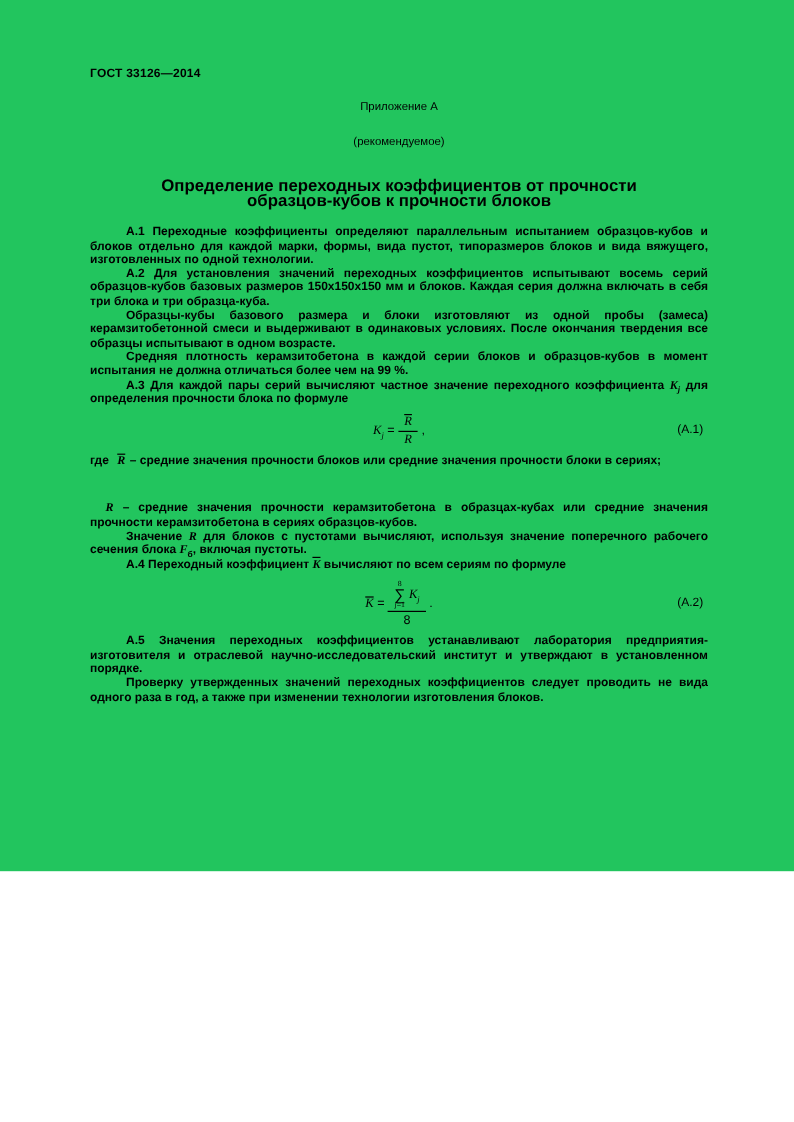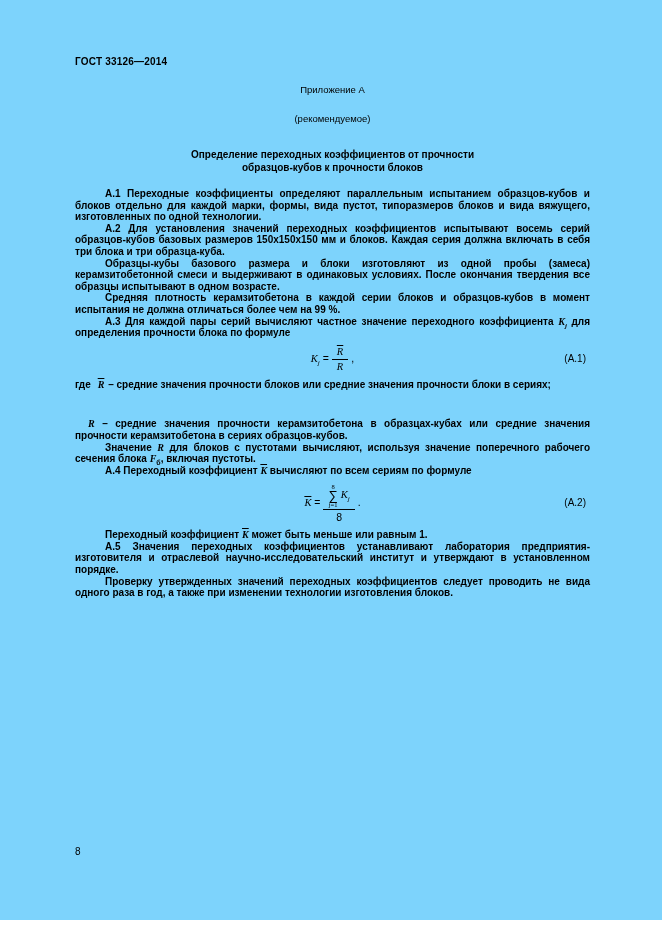--- a/index.html
+++ b/index.html
@@ -1,20 +1,20 @@
 <!DOCTYPE html>
 <html><head>
 <meta charset="utf-8">
 <style>
   html,body{margin:0;padding:0;}
   body{width:662px;height:935px;background:#fff;color:#000;font-family:"Liberation Sans",sans-serif;}
-  .page{position:relative;width:662px;height:920px;box-sizing:border-box;padding:56px 72px 0 75px;background:#7dd3fc;overflow:hidden;}
+  .page{position:relative;width:662px;height:726px;box-sizing:border-box;padding:56px 72px 0 75px;background:#22c55e;overflow:hidden;}
   .doc-header{font-size:10px;font-weight:bold;letter-spacing:.2px;}
   .appendix{margin-top:17px;text-align:center;font-size:9.5px;font-weight:normal;line-height:11.5px;}
-  .doc-title{margin-top:24px;text-align:center;font-size:10px;font-weight:bold;line-height:13px;}
+  .doc-title{margin-top:24px;text-align:center;font-size:14px;font-weight:bold;line-height:13px;}
   .body-text{margin-top:14px;font-size:10px;line-height:11.6px;text-align:justify;}
   p{margin:0;text-align:justify;font-weight:bold;}
   p.ind{text-indent:30px;}
   p.ind-sm{text-indent:13px;margin-top:28px;}
   .math{font-family:"Liberation Serif",serif;font-style:italic;}
   .ov{text-decoration:overline;}
   sub{font-size:7px;line-height:0;}
   .msp{margin-left:7px;margin-right:1px;}
   .formula-row{position:relative;text-align:center;padding:7px 0 6px;}
   .fml{font-size:10.5px;margin-top:20px;}
@@ -66,21 +66,20 @@
 
     <div class="formula-row">
       <span class="fml"><span class="math ov">K</span> <span>=</span><span class="frac"><span class="top"><span class="sum">
                 <span class="lim">8</span>
                 <span class="sig">∑</span>
                 <span class="lim">j=1</span>
               </span><span class="math">K</span><sub class="math">j</sub></span><span class="bot">8</span></span><span>.</span></span>
       <span class="formula-label">(А.2)</span>
     </div>
 
-    <p class="ind"><span>Переходный коэффициент </span><span class="math ov">K</span><span> может быть меньше или равным 1.</span></p>
 
     <p class="ind">А.5 Значения переходных коэффициентов устанавливают лаборатория предприятия-изготовителя и отраслевой научно-исследовательский институт и утверждают в установленном порядке.</p>
     <p class="ind">Проверку утвержденных значений переходных коэффициентов следует проводить не вида одного раза в год, а также при изменении технологии изготовления блоков.</p>
 
   </div>
 
   <div class="pageno">8</div>
 
 </div>
 

